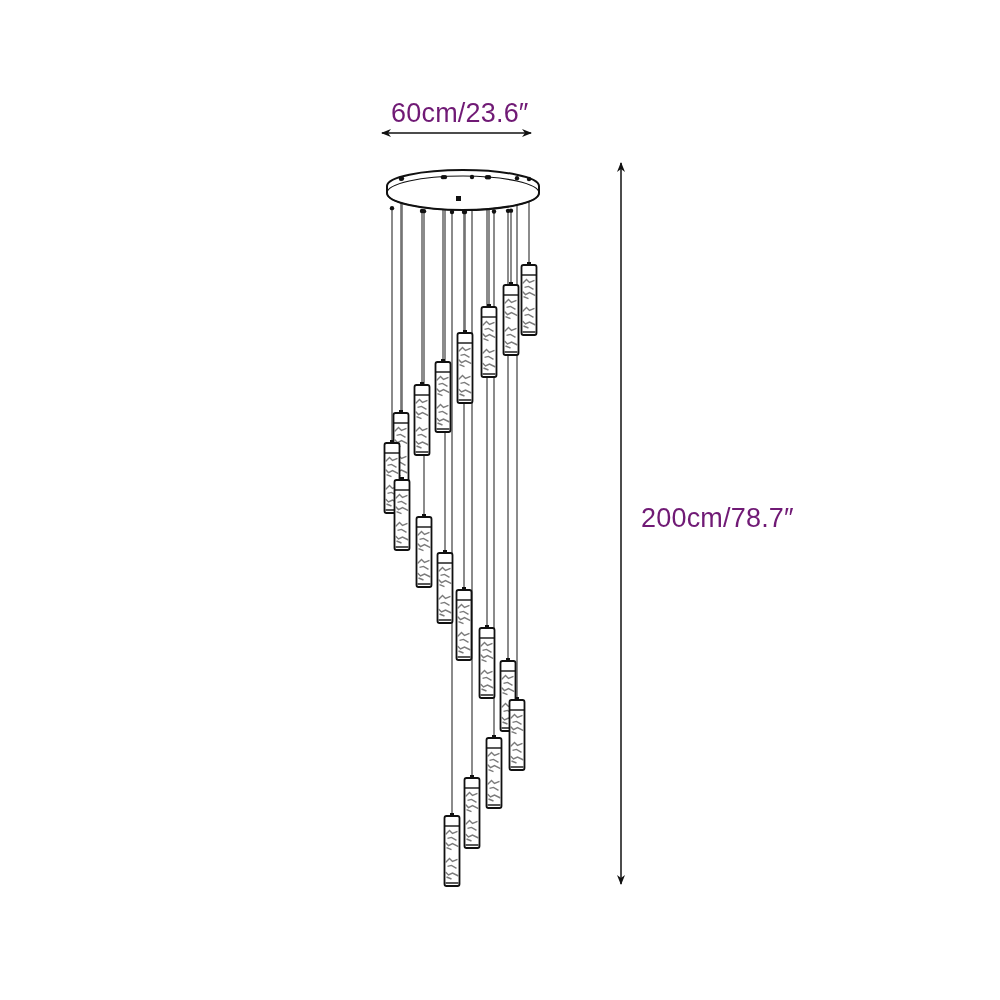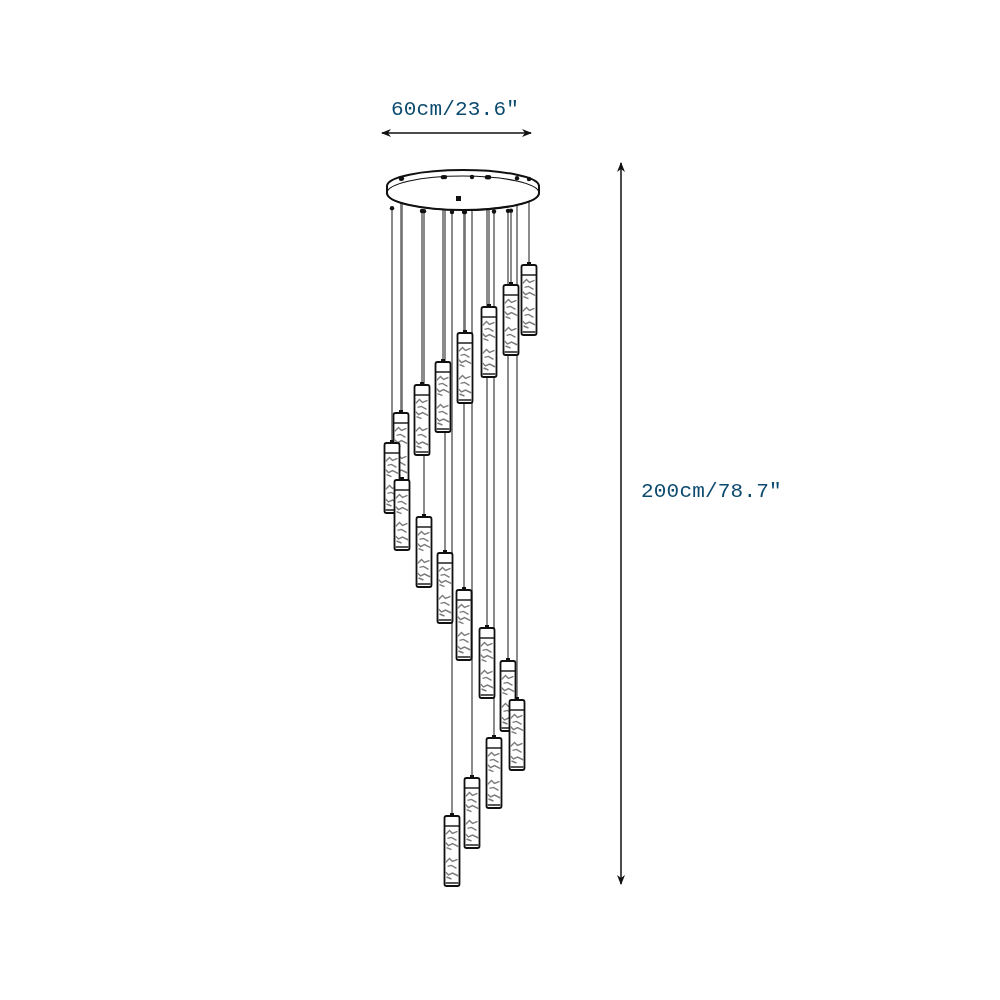--- a/index.html
+++ b/index.html
@@ -1,19 +1,19 @@
 <!DOCTYPE html>
 <html><head>
   <meta charset="utf-8">
   <style>
     html, body { margin: 0; padding: 0; background: #ffffff; }
     body { width: 1000px; height: 1000px; position: relative; overflow: hidden; font-family: "Liberation Sans", sans-serif; }
-    .dim-label { position: absolute; font-family: Liberation Mono, monospace; font-size: 21px; color: #0c4a6e; white-space: nowrap; letter-spacing: 0.2px; }
+    .dim-label { position: absolute; font-family: Liberation Sans, sans-serif; font-size: 27px; color: #701a75; white-space: nowrap; letter-spacing: 0.2px; }
     #width-label { left: 391px; top: 98px; }
-    #height-label { left: 641px; top: 480px; }
+    #height-label { left: 641px; top: 503px; }
     svg#drawing { position: absolute; left: 0; top: 0; }
   </style>
 </head>
 <body>
 
 <div class="dim-label" id="width-label">60cm/23.6″</div>
 <div class="dim-label" id="height-label">200cm/78.7″</div>
 
 <svg id="drawing" width="1000" height="1000" viewBox="0 0 1000 1000" xmlns="http://www.w3.org/2000/svg">
   <defs>

